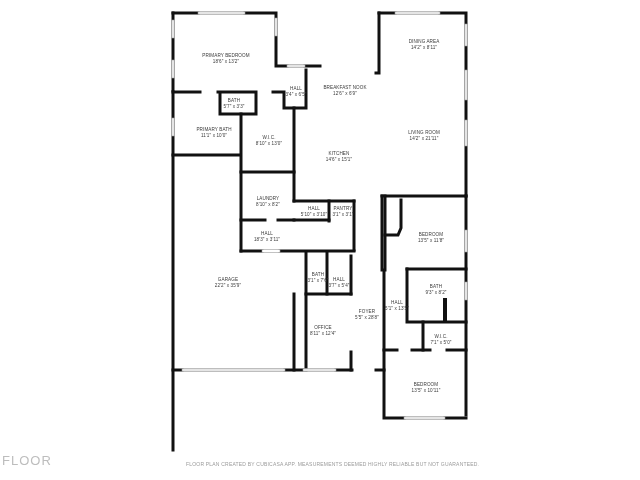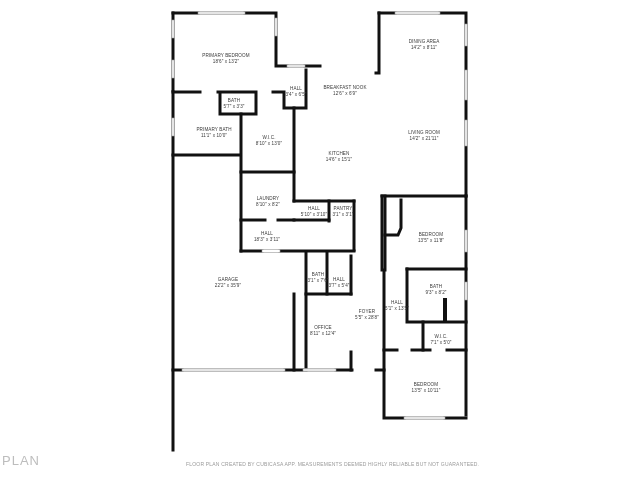--- a/index.html
+++ b/index.html
@@ -179,14 +179,14 @@
   <div class="room-label" style="left:441px;top:334px;">
       <span class="room-name">W.I.C.</span>
       <span class="room-dim">7'1" x 5'0"</span>
     </div>
   <div class="room-label" style="left:426px;top:382px;">
       <span class="room-name">BEDROOM</span>
       <span class="room-dim">13'5" x 10'11"</span>
     </div>
 </div>
 
-<div class="watermark">PLAN</div>
+<div class="watermark">FLOOR</div>
 <div class="footer-note">FLOOR PLAN CREATED BY CUBICASA APP. MEASUREMENTS DEEMED HIGHLY RELIABLE BUT NOT GUARANTEED.</div>
 
 </body></html>

